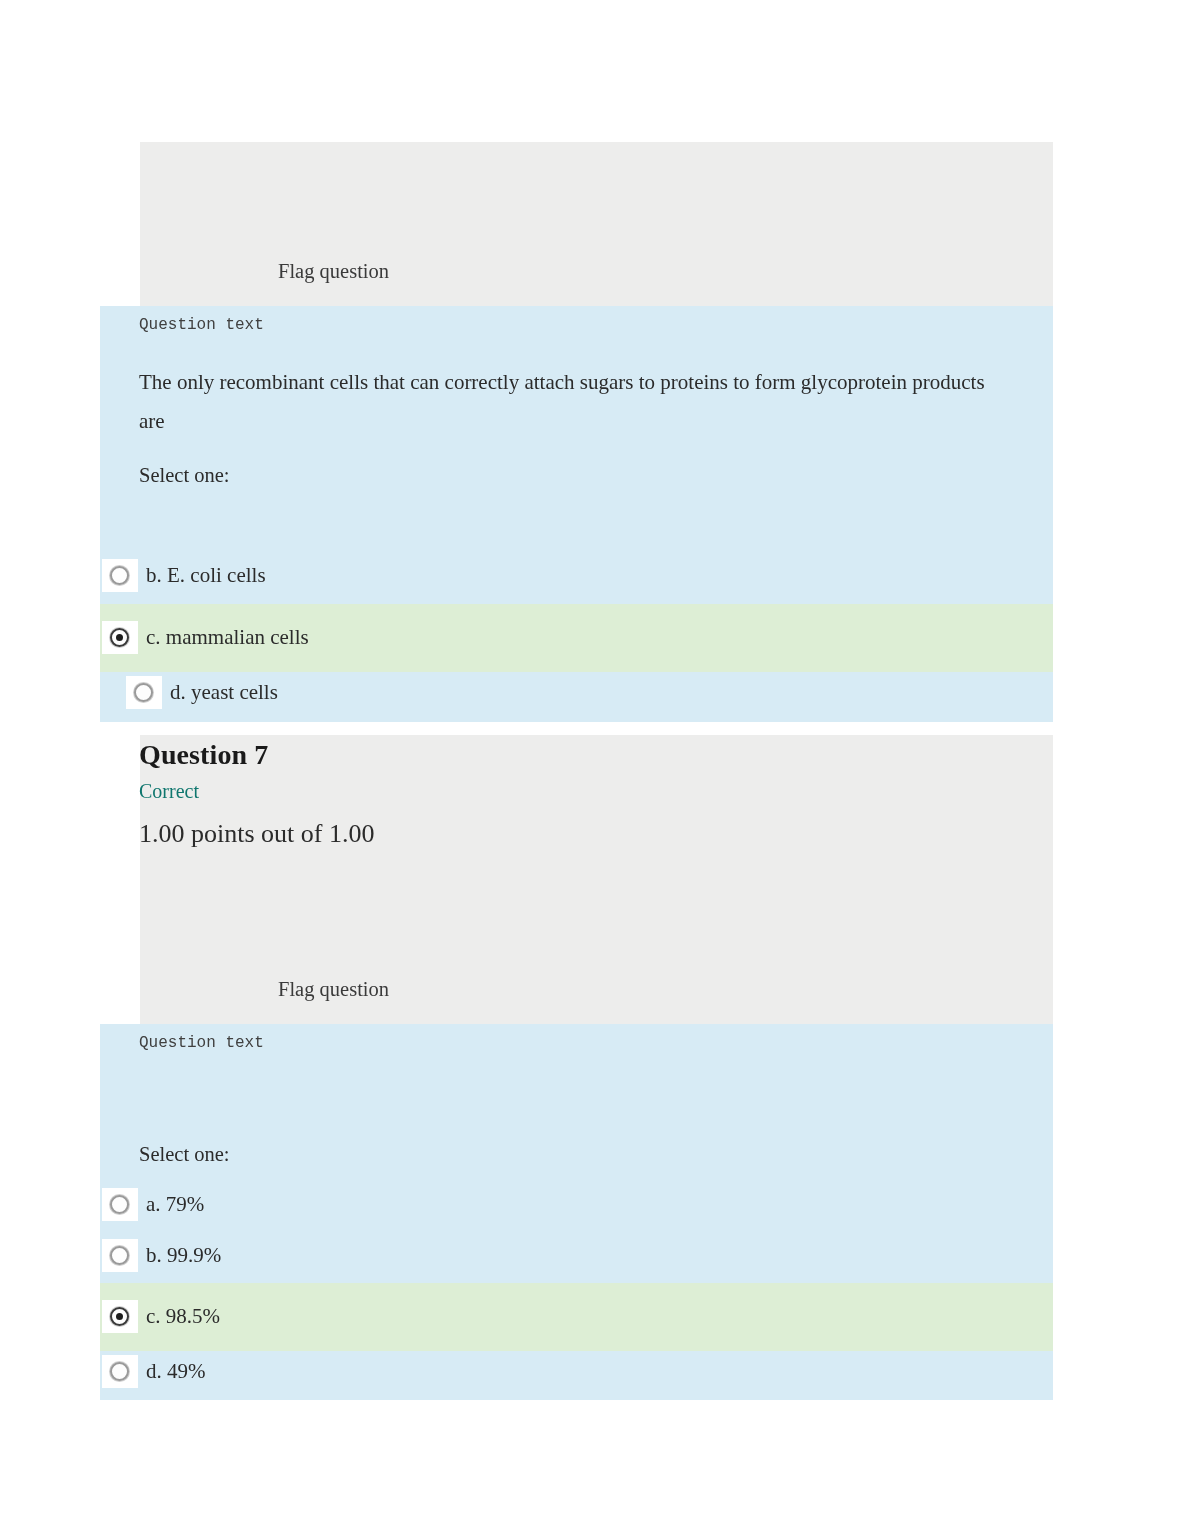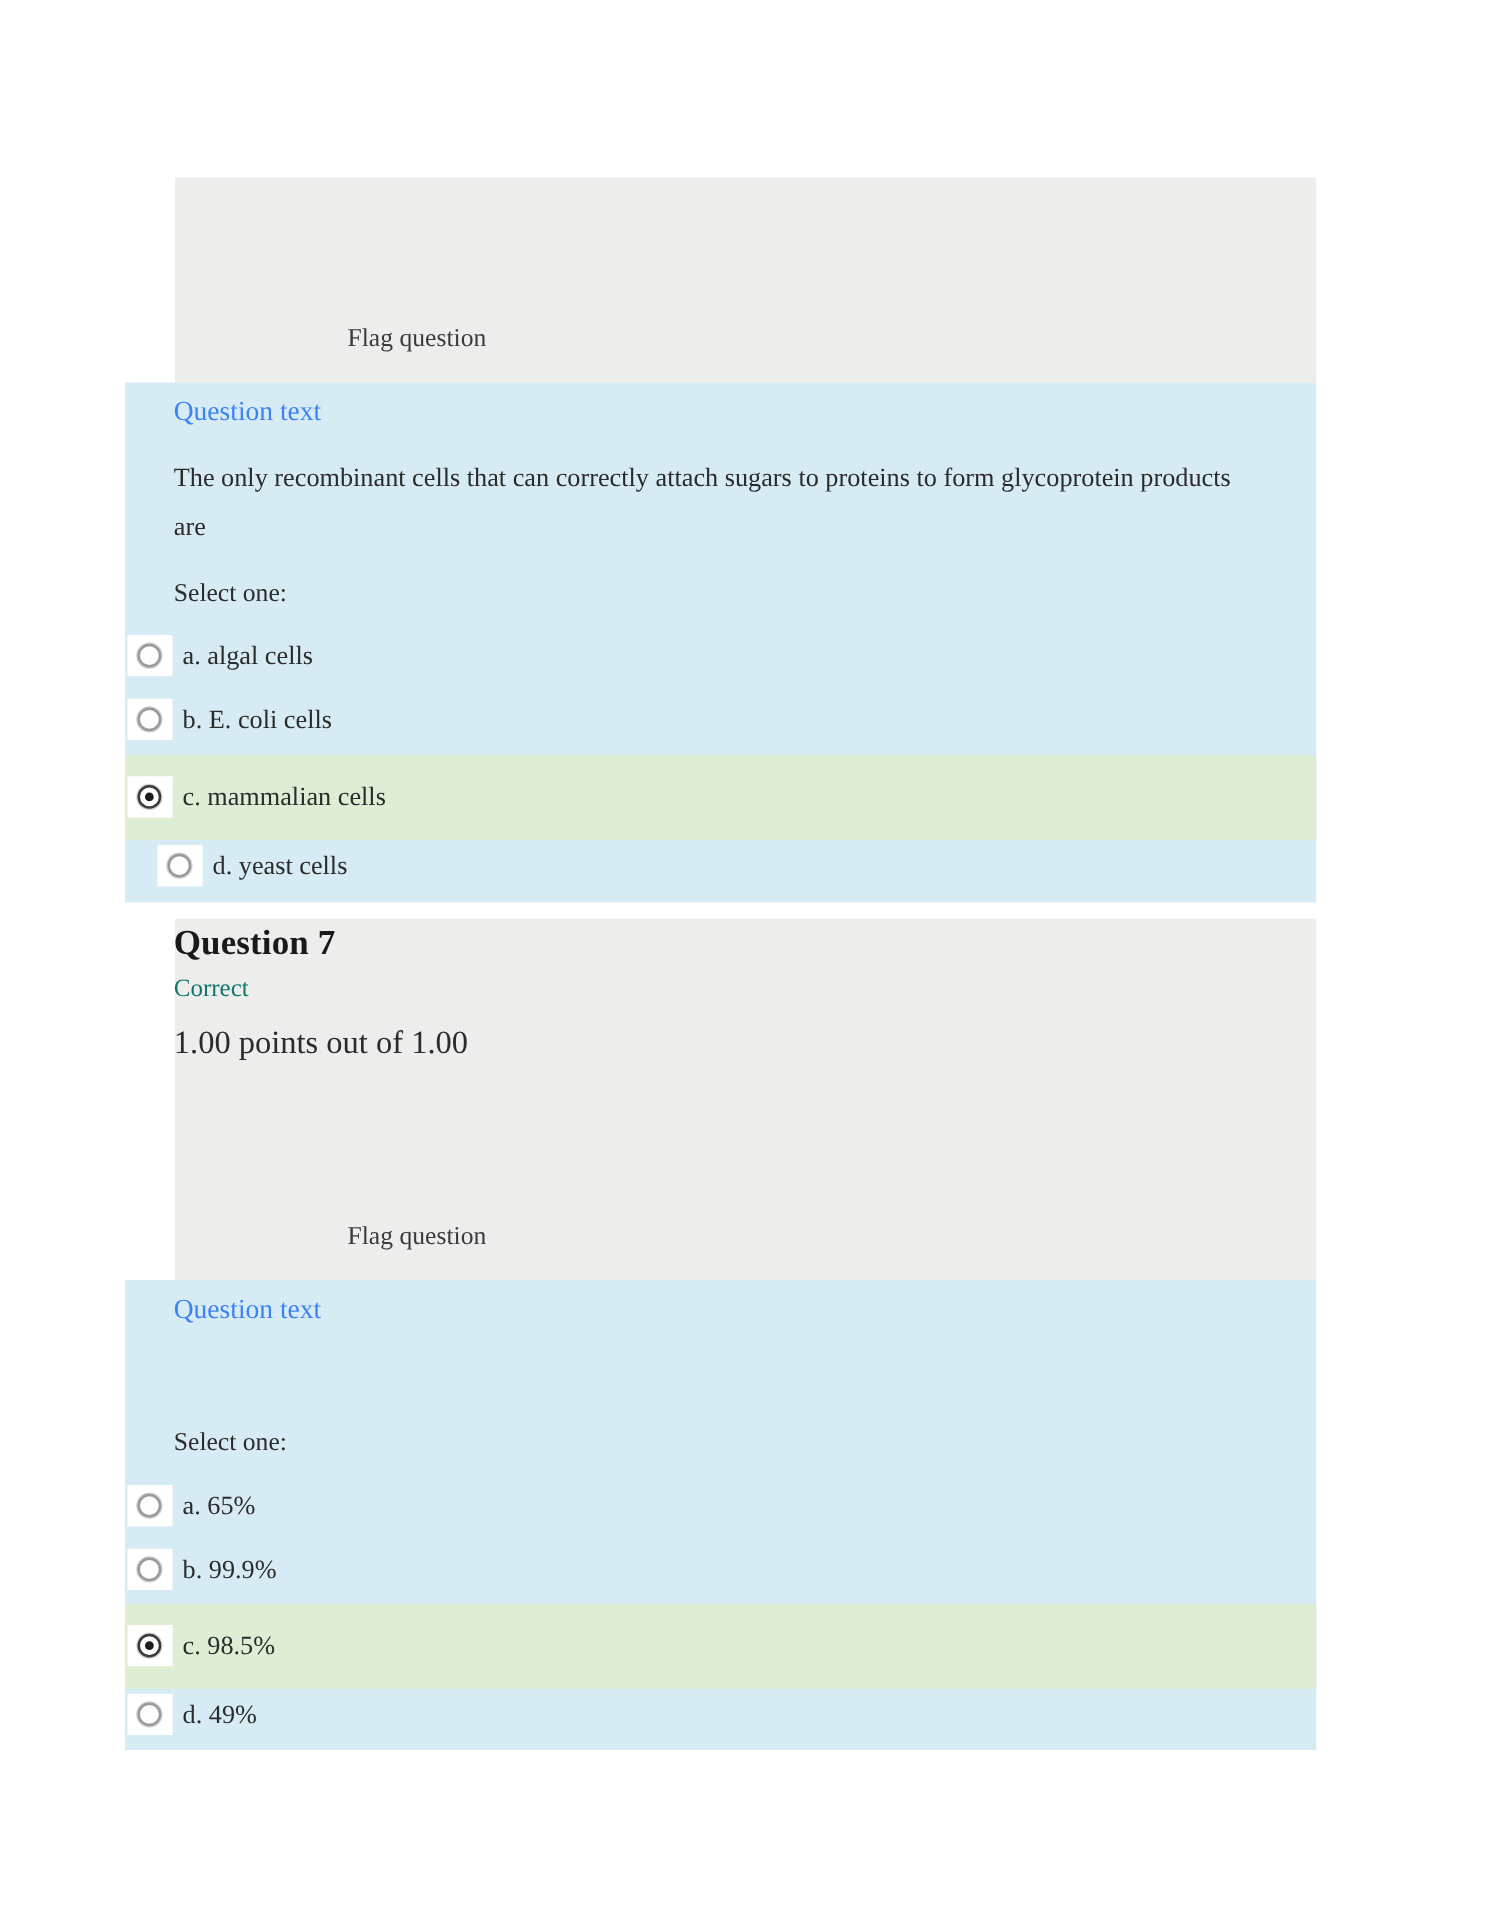--- a/index.html
+++ b/index.html
@@ -60,23 +60,24 @@
   
   .qbody {
     position: absolute;
     left: 100px;
     width: 953px;
     background: #d7ebf5;
   }
   .qbody-label {
     position: absolute;
     left: 39px;
-    font-size: 22px;
-    color: #3b82f6;
-    white-space: nowrap;
+    font-size: 16px;
+    color: #404040;
+    white-space: nowrap;
+    font-family: Liberation Mono, monospace;
   }
   .qtext {
     position: absolute;
     left: 39px;
     width: 860px;
     font-size: 21px;
     line-height: 39px;
     color: #2b2b2b;
   }
   .selectone {
@@ -157,26 +158,20 @@
   </div>
 
   <div class="qbody-label" style="position:absolute; left:139px; top:316px;">Question text</div>
 
   <div class="qtext" style="left:139px; top:363px;">The only recombinant cells that can correctly attach sugars to proteins to form glycoprotein products are</div>
 
   <div class="selectone" style="left:139px; top:464px;">Select one:</div>
 
   <div class="band-correct" style="top:604px; height:68px;"></div>
 
-  <div class="answer" style="top:508px;">
-    <span class="radio-box">
-      <span class="radio"></span>
-    </span>
-    <span class="answer-label">a. algal cells</span>
-  </div>
 
   <div class="answer" style="top:559px;">
     <span class="radio-box">
       <span class="radio"></span>
     </span>
     <span class="answer-label">b. E. coli cells</span>
   </div>
 
   <div class="answer" style="top:621px;">
     <span class="radio-box">
@@ -210,21 +205,21 @@
 
 
   <div class="selectone" style="left:139px; top:1143px;">Select one:</div>
 
   <div class="band-correct" style="top:1283px; height:68px;"></div>
 
   <div class="answer" style="top:1188px;">
     <span class="radio-box">
       <span class="radio"></span>
     </span>
-    <span class="answer-label">a. 65%</span>
+    <span class="answer-label">a. 79%</span>
   </div>
 
   <div class="answer" style="top:1239px;">
     <span class="radio-box">
       <span class="radio"></span>
     </span>
     <span class="answer-label">b. 99.9%</span>
   </div>
 
   <div class="answer" style="top:1300px;">

